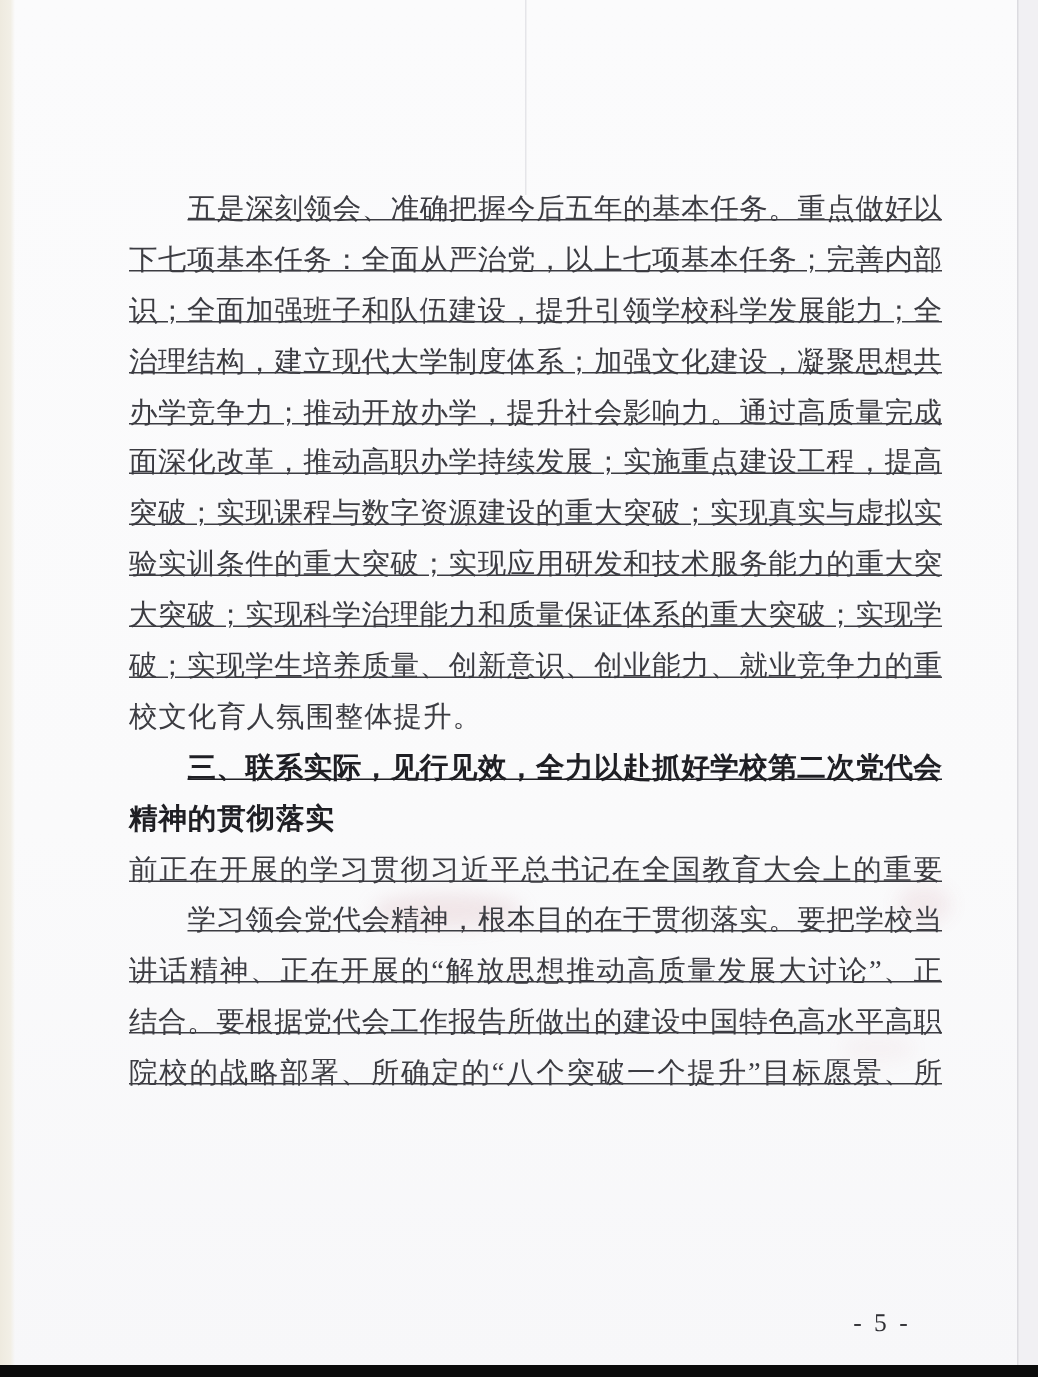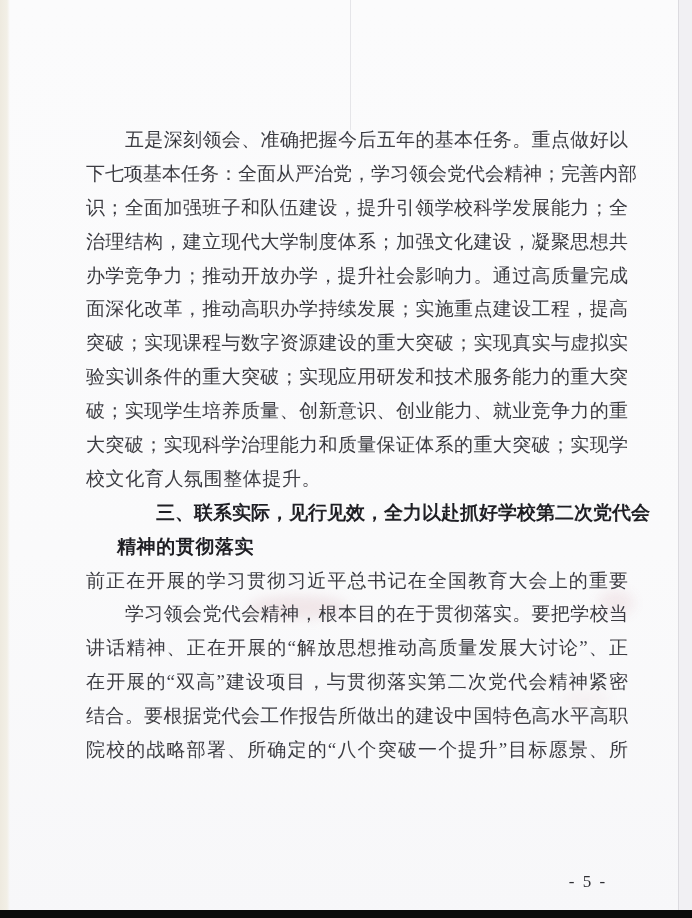--- a/index.html
+++ b/index.html
@@ -62,27 +62,27 @@
     font-size:19px;
     color:var(--ink);
     text-align:justify;
     text-align-last:left;
     white-space:nowrap;
     letter-spacing:.6px;
   }
   .line.just{
     text-align-last:justify;
     letter-spacing:0;
+    text-decoration:underline;
   }
   .line.indent{text-indent:39px;}
   .line.heading{
     font-family:"Liberation Sans","DejaVu Sans",sans-serif;
     font-weight:700;
     color:var(--heading-ink);
-    margin-left:31px;
   }
   .page-number{
     position:absolute;
     left:558px;top:872px;width:60px;
     font-size:17px;
     letter-spacing:2px;
     color:#2e2e33;
     text-align:center;
     font-family:"Liberation Serif","DejaVu Serif",serif;
   }
@@ -93,36 +93,35 @@
 <div class="scan">
   <div class="edge-left"></div>
   <div class="edge-right"></div>
   <div class="fold-line"></div>
   <div class="bleed b1"></div>
   <div class="bleed b2"></div>
   <div class="bleed b3"></div>
 
   <div class="doc-body">
       <div class="line indent just">五是深刻领会、准确把握今后五年的基本任务。重点做好以</div>
-      <div class="line just">下七项基本任务：全面从严治党，学习领会党代会精神；完善内部</div>
+      <div class="line just">下七项基本任务：全面从严治党，以上七项基本任务；完善内部</div>
       <div class="line just">识；全面加强班子和队伍建设，提升引领学校科学发展能力；全</div>
       <div class="line just">治理结构，建立现代大学制度体系；加强文化建设，凝聚思想共</div>
       <div class="line just">办学竞争力；推动开放办学，提升社会影响力。通过高质量完成</div>
       <div class="line just">面深化改革，推动高职办学持续发展；实施重点建设工程，提高</div>
       <div class="line just">突破；实现课程与数字资源建设的重大突破；实现真实与虚拟实</div>
       <div class="line just">验实训条件的重大突破；实现应用研发和技术服务能力的重大突</div>
+      <div class="line just">大突破；实现科学治理能力和质量保证体系的重大突破；实现学</div>
       <div class="line just">破；实现学生培养质量、创新意识、创业能力、就业竞争力的重</div>
-      <div class="line just">大突破；实现科学治理能力和质量保证体系的重大突破；实现学</div>
       <div class="line">校文化育人氛围整体提升。</div>
       <div class="line heading indent just">三、联系实际，见行见效，全力以赴抓好学校第二次党代会</div>
       <div class="line heading">精神的贯彻落实</div>
       <div class="line just">前正在开展的学习贯彻习近平总书记在全国教育大会上的重要</div>
       <div class="line indent just">学习领会党代会精神，根本目的在于贯彻落实。要把学校当</div>
       <div class="line just">讲话精神、正在开展的“解放思想推动高质量发展大讨论”、正</div>
-      <div class="line just">在开展的“双高”建设项目，与贯彻落实第二次党代会精神紧密</div>
       <div class="line just">结合。要根据党代会工作报告所做出的建设中国特色高水平高职</div>
       <div class="line just">院校的战略部署、所确定的“八个突破一个提升”目标愿景、所</div>
     </div>
 
   <div class="page-number">- 5 -</div>
 
   <div class="edge-bottom"></div>
 </div>
 
 </body></html>

